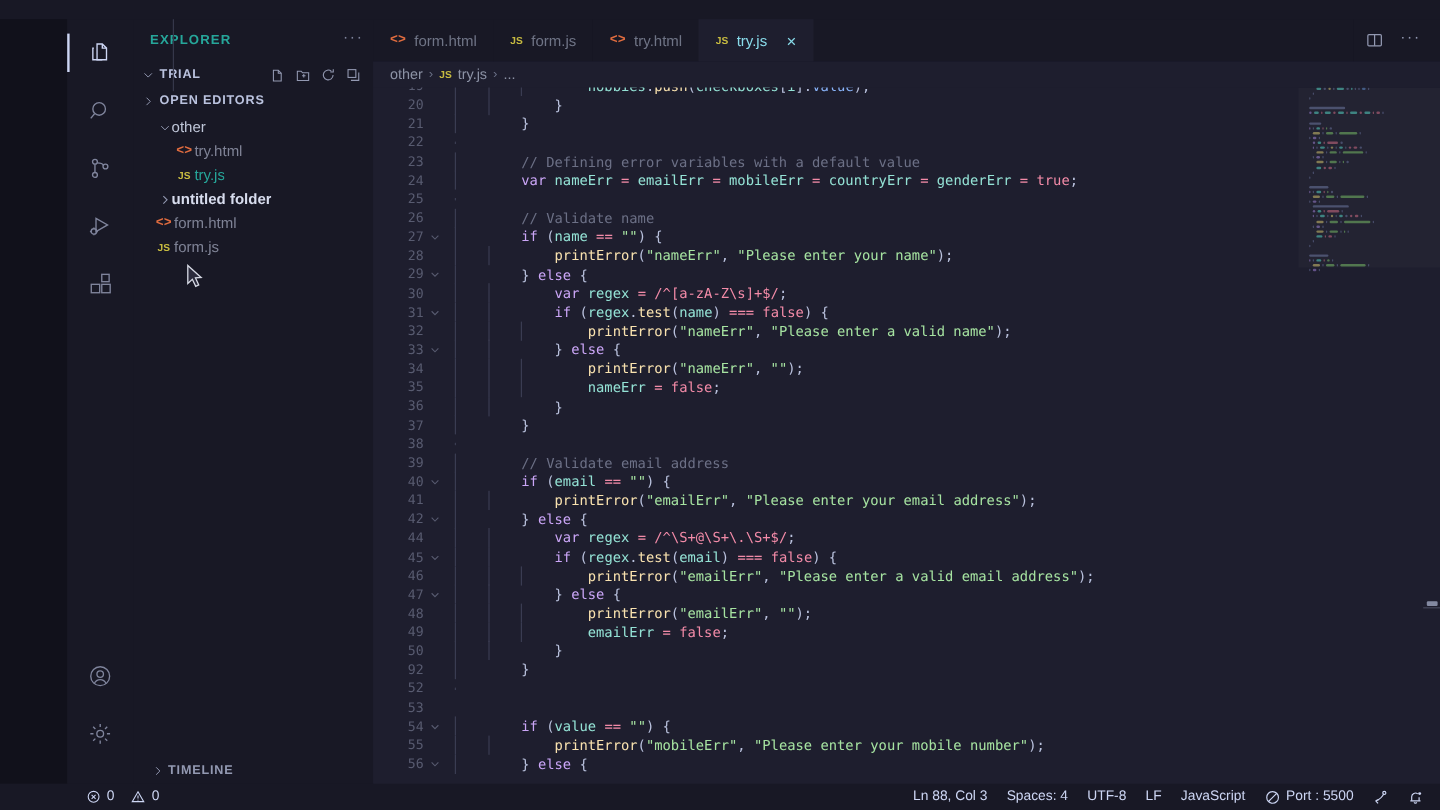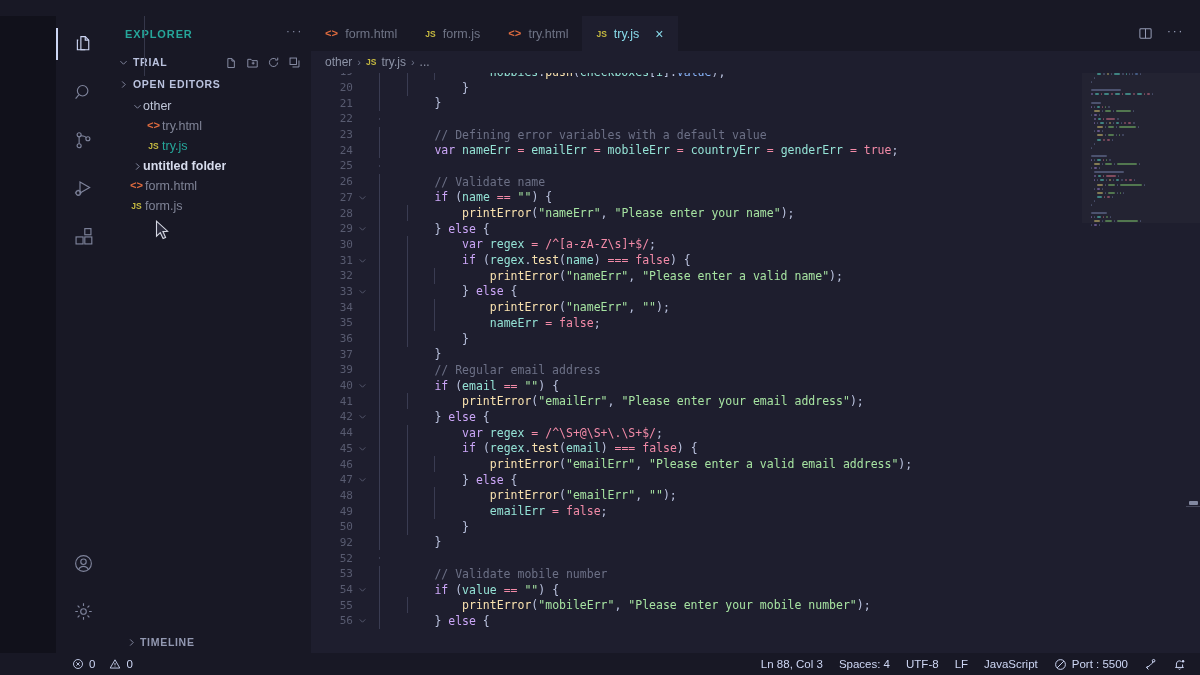--- a/index.html
+++ b/index.html
@@ -416,42 +416,43 @@
                   <path d="M3 6l5 5 5-5"></path>
                 </svg></span><span class="ctext"><span class="ig" style="left: 10px;"></span><span class="ig" style="left: 37.72px;"></span><span class="t-plain">            </span><span class="t-kw">if</span><span class="t-punc"> (</span><span class="t-var">regex</span><span class="t-punc">.</span><span class="t-fn">test</span><span class="t-punc">(</span><span class="t-var">name</span><span class="t-punc">)</span><span class="t-op"> === </span><span class="t-op">false</span><span class="t-punc">) {</span></span></div>
             <div class="cline"><span class="lnum">32</span><span class="fold"></span><span class="ctext"><span class="ig" style="left: 10px;"></span><span class="ig" style="left: 37.72px;"></span><span class="ig" style="left: 65.44px;"></span><span class="t-plain">                </span><span class="t-fn">printError</span><span class="t-punc">(</span><span class="t-str">"nameErr"</span><span class="t-punc">, </span><span class="t-str">"Please enter a valid name"</span><span class="t-punc">);</span></span></div>
             <div class="cline"><span class="lnum">33</span><span class="fold"><svg width="9" height="9" viewBox="0 0 16 16" fill="none" stroke="currentColor" stroke-width="1.6">
                   <path d="M3 6l5 5 5-5"></path>
                 </svg></span><span class="ctext"><span class="ig" style="left: 10px;"></span><span class="ig" style="left: 37.72px;"></span><span class="t-punc">            }</span><span class="t-kw"> else</span><span class="t-punc"> {</span></span></div>
             <div class="cline"><span class="lnum">34</span><span class="fold"></span><span class="ctext"><span class="ig" style="left: 10px;"></span><span class="ig" style="left: 37.72px;"></span><span class="ig" style="left: 65.44px;"></span><span class="t-plain">                </span><span class="t-fn">printError</span><span class="t-punc">(</span><span class="t-str">"nameErr"</span><span class="t-punc">, </span><span class="t-str">""</span><span class="t-punc">);</span></span></div>
             <div class="cline"><span class="lnum">35</span><span class="fold"></span><span class="ctext"><span class="ig" style="left: 10px;"></span><span class="ig" style="left: 37.72px;"></span><span class="ig" style="left: 65.44px;"></span><span class="t-plain">                </span><span class="t-var">nameErr</span><span class="t-op"> = </span><span class="t-op">false</span><span class="t-punc">;</span></span></div>
             <div class="cline"><span class="lnum">36</span><span class="fold"></span><span class="ctext"><span class="ig" style="left: 10px;"></span><span class="ig" style="left: 37.72px;"></span><span class="t-punc">            }</span></span></div>
             <div class="cline"><span class="lnum">37</span><span class="fold"></span><span class="ctext"><span class="ig" style="left: 10px;"></span><span class="t-punc">        }</span></span></div>
-            <div class="cline"><span class="lnum">39</span><span class="fold"></span><span class="ctext"><span class="ig" style="left: 10px;"></span><span class="t-com">        // Regular email address</span></span></div>
+            <div class="cline"><span class="lnum">38</span><span class="fold"></span><span class="ctext"><span class="ig" style="left: 10px;"></span></span></div>
+            <div class="cline"><span class="lnum">39</span><span class="fold"></span><span class="ctext"><span class="ig" style="left: 10px;"></span><span class="t-com">        // Validate email address</span></span></div>
             <div class="cline"><span class="lnum">40</span><span class="fold"><svg width="9" height="9" viewBox="0 0 16 16" fill="none" stroke="currentColor" stroke-width="1.6">
                   <path d="M3 6l5 5 5-5"></path>
                 </svg></span><span class="ctext"><span class="ig" style="left: 10px;"></span><span class="t-plain">        </span><span class="t-kw">if</span><span class="t-punc"> (</span><span class="t-var">email</span><span class="t-op"> == </span><span class="t-str">""</span><span class="t-punc">) {</span></span></div>
             <div class="cline"><span class="lnum">41</span><span class="fold"></span><span class="ctext"><span class="ig" style="left: 10px;"></span><span class="ig" style="left: 37.72px;"></span><span class="t-plain">            </span><span class="t-fn">printError</span><span class="t-punc">(</span><span class="t-str">"emailErr"</span><span class="t-punc">, </span><span class="t-str">"Please enter your email address"</span><span class="t-punc">);</span></span></div>
             <div class="cline"><span class="lnum">42</span><span class="fold"><svg width="9" height="9" viewBox="0 0 16 16" fill="none" stroke="currentColor" stroke-width="1.6">
                   <path d="M3 6l5 5 5-5"></path>
                 </svg></span><span class="ctext"><span class="ig" style="left: 10px;"></span><span class="t-punc">        }</span><span class="t-kw"> else</span><span class="t-punc"> {</span></span></div>
             <div class="cline"><span class="lnum">44</span><span class="fold"></span><span class="ctext"><span class="ig" style="left: 10px;"></span><span class="ig" style="left: 37.72px;"></span><span class="t-plain">            </span><span class="t-kw">var</span><span class="t-plain"> </span><span class="t-var">regex</span><span class="t-op"> = </span><span class="t-rgx">/^\S+@\S+\.\S+$/</span><span class="t-punc">;</span></span></div>
             <div class="cline"><span class="lnum">45</span><span class="fold"><svg width="9" height="9" viewBox="0 0 16 16" fill="none" stroke="currentColor" stroke-width="1.6">
                   <path d="M3 6l5 5 5-5"></path>
                 </svg></span><span class="ctext"><span class="ig" style="left: 10px;"></span><span class="ig" style="left: 37.72px;"></span><span class="t-plain">            </span><span class="t-kw">if</span><span class="t-punc"> (</span><span class="t-var">regex</span><span class="t-punc">.</span><span class="t-fn">test</span><span class="t-punc">(</span><span class="t-var">email</span><span class="t-punc">)</span><span class="t-op"> === </span><span class="t-op">false</span><span class="t-punc">) {</span></span></div>
             <div class="cline"><span class="lnum">46</span><span class="fold"></span><span class="ctext"><span class="ig" style="left: 10px;"></span><span class="ig" style="left: 37.72px;"></span><span class="ig" style="left: 65.44px;"></span><span class="t-plain">                </span><span class="t-fn">printError</span><span class="t-punc">(</span><span class="t-str">"emailErr"</span><span class="t-punc">, </span><span class="t-str">"Please enter a valid email address"</span><span class="t-punc">);</span></span></div>
             <div class="cline"><span class="lnum">47</span><span class="fold"><svg width="9" height="9" viewBox="0 0 16 16" fill="none" stroke="currentColor" stroke-width="1.6">
                   <path d="M3 6l5 5 5-5"></path>
                 </svg></span><span class="ctext"><span class="ig" style="left: 10px;"></span><span class="ig" style="left: 37.72px;"></span><span class="t-punc">            }</span><span class="t-kw"> else</span><span class="t-punc"> {</span></span></div>
             <div class="cline"><span class="lnum">48</span><span class="fold"></span><span class="ctext"><span class="ig" style="left: 10px;"></span><span class="ig" style="left: 37.72px;"></span><span class="ig" style="left: 65.44px;"></span><span class="t-plain">                </span><span class="t-fn">printError</span><span class="t-punc">(</span><span class="t-str">"emailErr"</span><span class="t-punc">, </span><span class="t-str">""</span><span class="t-punc">);</span></span></div>
             <div class="cline"><span class="lnum">49</span><span class="fold"></span><span class="ctext"><span class="ig" style="left: 10px;"></span><span class="ig" style="left: 37.72px;"></span><span class="ig" style="left: 65.44px;"></span><span class="t-plain">                </span><span class="t-var">emailErr</span><span class="t-op"> = </span><span class="t-op">false</span><span class="t-punc">;</span></span></div>
             <div class="cline"><span class="lnum">50</span><span class="fold"></span><span class="ctext"><span class="ig" style="left: 10px;"></span><span class="ig" style="left: 37.72px;"></span><span class="t-punc">            }</span></span></div>
             <div class="cline"><span class="lnum">92</span><span class="fold"></span><span class="ctext"><span class="ig" style="left: 10px;"></span><span class="t-punc">        }</span></span></div>
             <div class="cline"><span class="lnum">52</span><span class="fold"></span><span class="ctext"><span class="ig" style="left: 10px;"></span></span></div>
-            <div class="cline"><span class="lnum">53</span><span class="fold"></span><span class="ctext"><span class="ig" style="left: 10px;"></span><span class="t-com">        // Validate mobile number</span></span></div>
+            <div class="cline"><span class="lnum">53</span><span class="fold"></span></div>
             <div class="cline"><span class="lnum">54</span><span class="fold"><svg width="9" height="9" viewBox="0 0 16 16" fill="none" stroke="currentColor" stroke-width="1.6">
                   <path d="M3 6l5 5 5-5"></path>
                 </svg></span><span class="ctext"><span class="ig" style="left: 10px;"></span><span class="t-plain">        </span><span class="t-kw">if</span><span class="t-punc"> (</span><span class="t-var">value</span><span class="t-op"> == </span><span class="t-str">""</span><span class="t-punc">) {</span></span></div>
             <div class="cline"><span class="lnum">55</span><span class="fold"></span><span class="ctext"><span class="ig" style="left: 10px;"></span><span class="ig" style="left: 37.72px;"></span><span class="t-plain">            </span><span class="t-fn">printError</span><span class="t-punc">(</span><span class="t-str">"mobileErr"</span><span class="t-punc">, </span><span class="t-str">"Please enter your mobile number"</span><span class="t-punc">);</span></span></div>
             <div class="cline"><span class="lnum">56</span><span class="fold"><svg width="9" height="9" viewBox="0 0 16 16" fill="none" stroke="currentColor" stroke-width="1.6">
                   <path d="M3 6l5 5 5-5"></path>
                 </svg></span><span class="ctext"><span class="ig" style="left: 10px;"></span><span class="t-punc">        }</span><span class="t-kw"> else</span><span class="t-punc"> {</span></span></div>
           </div>
 
         <div class="minimap" id="minimap">

